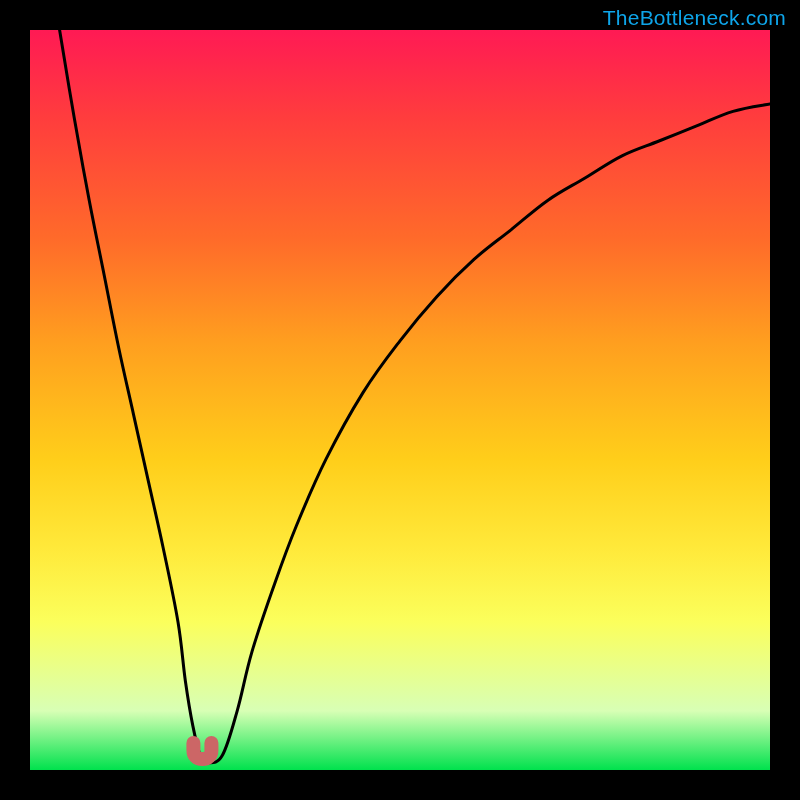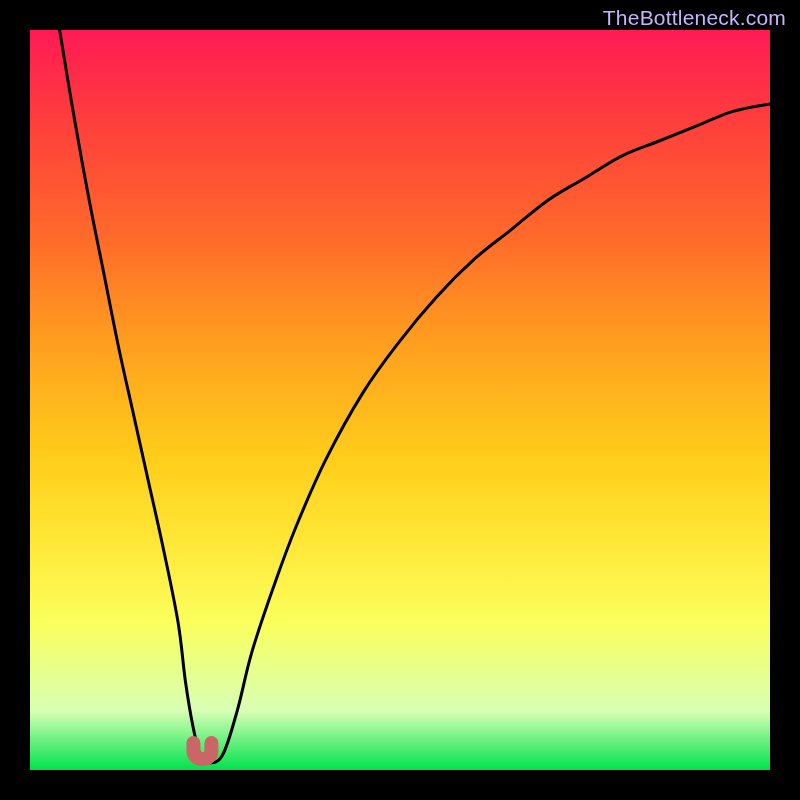--- a/index.html
+++ b/index.html
@@ -38,21 +38,21 @@
       #ffe93a 70%,
       #fbff5c 80%,
       #d8ffb5 92%,
       #00e24d 100%
     );
   }
   .watermark {
     position: absolute;
     top: 6px;
     right: 14px;
-    color: #c4b5fd;
+    color: #0ea5e9;
     font-size: 21px;
     font-weight: 400;
     letter-spacing: 0.2px;
     user-select: none;
   }
   svg.curve {
     position: absolute;
     left: 0; top: 0;
     width: 740px;
     height: 740px;

